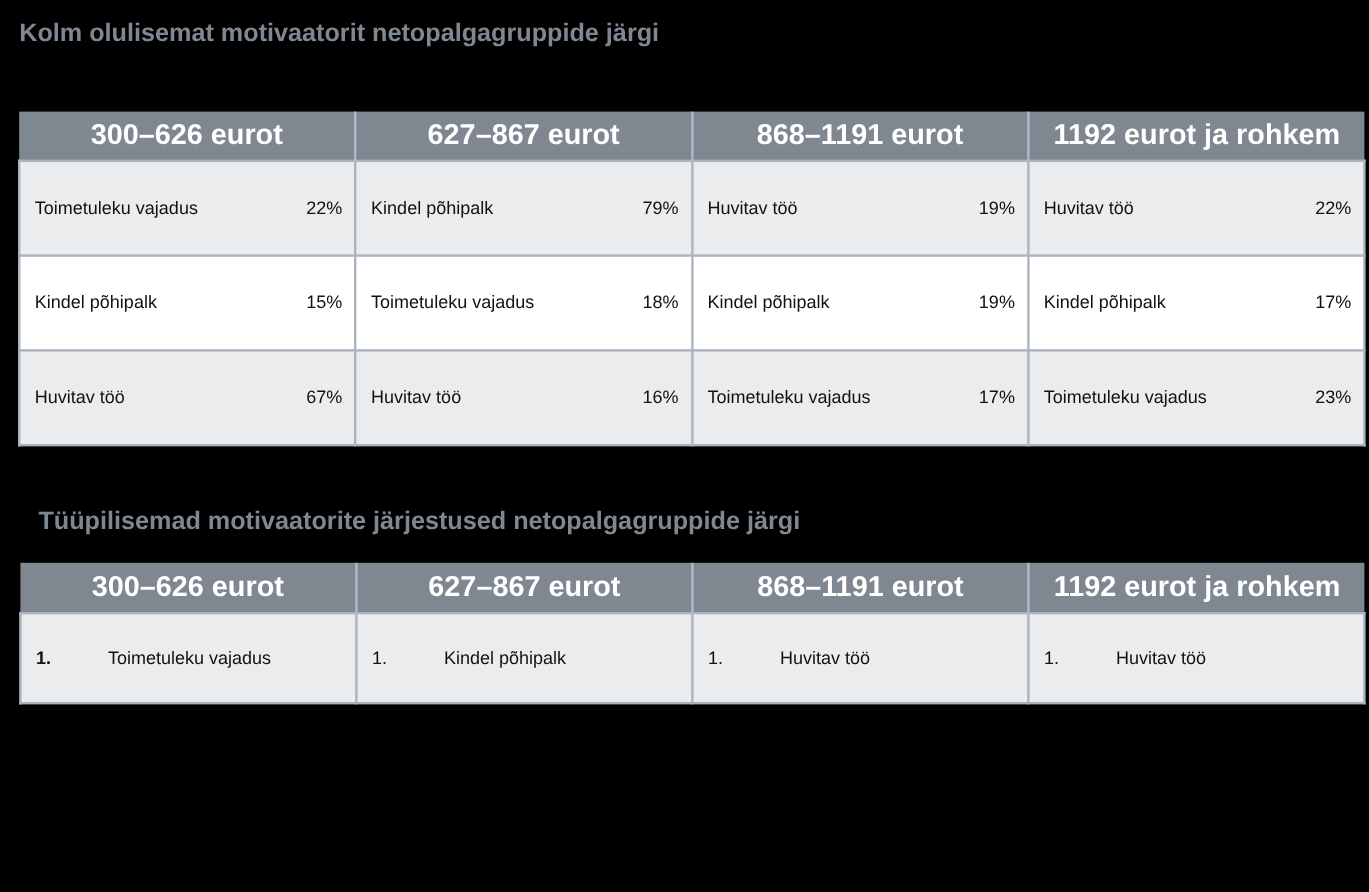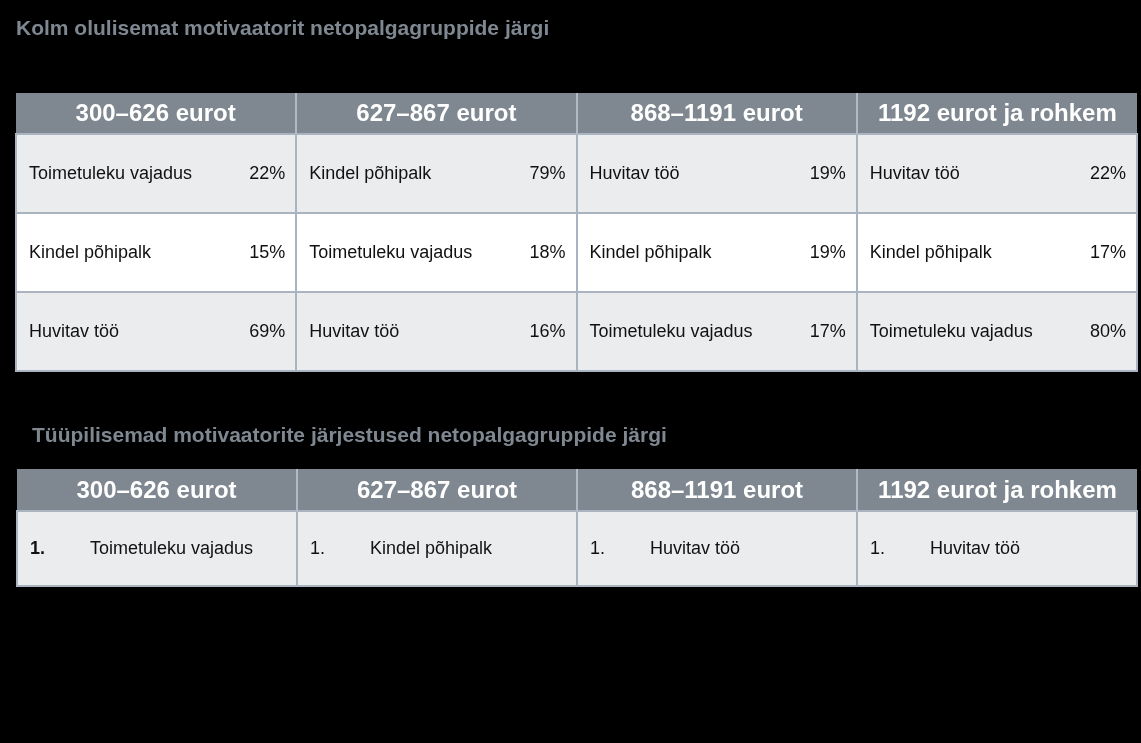--- a/index.html
+++ b/index.html
@@ -5,21 +5,21 @@
   html, body { margin:0; padding:0; }
   body { width:1141px; height:743px; background:#000; position:relative; overflow:hidden; font-family:"Liberation Sans", sans-serif; }
   .title { position:absolute; color:#7f8790; font-weight:bold; font-size:21px; white-space:nowrap; }
   #t1title { left:16px; top:16px; }
   #t2title { left:32px; top:423px; }
   table { position:absolute; border-collapse:collapse; table-layout:fixed; }
   #tbl1 { left:15px; top:93px; width:1123px; }
   #tbl2 { left:16px; top:469px; width:1122px; }
   th { background:#7f8790; color:#fff; font-weight:bold; font-size:24px; text-align:center; border-left:2px solid #b0bac6; padding:0; }
   th:first-child { border-left:none; }
-  td { font-size:18px; color:#111; border:2px solid #aab4c0; padding:0 10px 0 12px; white-space:nowrap;margin-top:20px; }
+  td { font-size:15px; color:#111; border:2px solid #aab4c0; padding:0 10px 0 12px; white-space:nowrap;margin-top:20px; }
   tr.g td { background:#ebecee; }
   tr.w td { background:#fff; }
   #tbl1 th { height:40px; }
   #tbl1 td { height:77px; }
   #tbl2 th { height:41px; }
   #tbl2 td { height:73px; }
   .cell { display:flex; justify-content:space-between; align-items:center; }
   .rank { display:inline-block; width:60px; }
   .rank.bold { font-weight:bold; }
 </style>
@@ -87,39 +87,39 @@
           <div class="cell">
             <span>Kindel põhipalk</span>
             <span>17%</span>
           </div>
         </td>
     </tr>
     <tr class="g">
       <td>
           <div class="cell">
             <span>Huvitav töö</span>
-            <span>69%</span>
+            <span>67%</span>
           </div>
         </td>
       <td>
           <div class="cell">
             <span>Huvitav töö</span>
             <span>16%</span>
           </div>
         </td>
       <td>
           <div class="cell">
             <span>Toimetuleku vajadus</span>
             <span>17%</span>
           </div>
         </td>
       <td>
           <div class="cell">
             <span>Toimetuleku vajadus</span>
-            <span>80%</span>
+            <span>23%</span>
           </div>
         </td>
     </tr>
   </tbody>
 </table>
 
 <div id="t2title" class="title">Tüüpilisemad motivaatorite järjestused netopalgagruppide järgi</div>
 
 <table id="tbl2">
   <thead>

